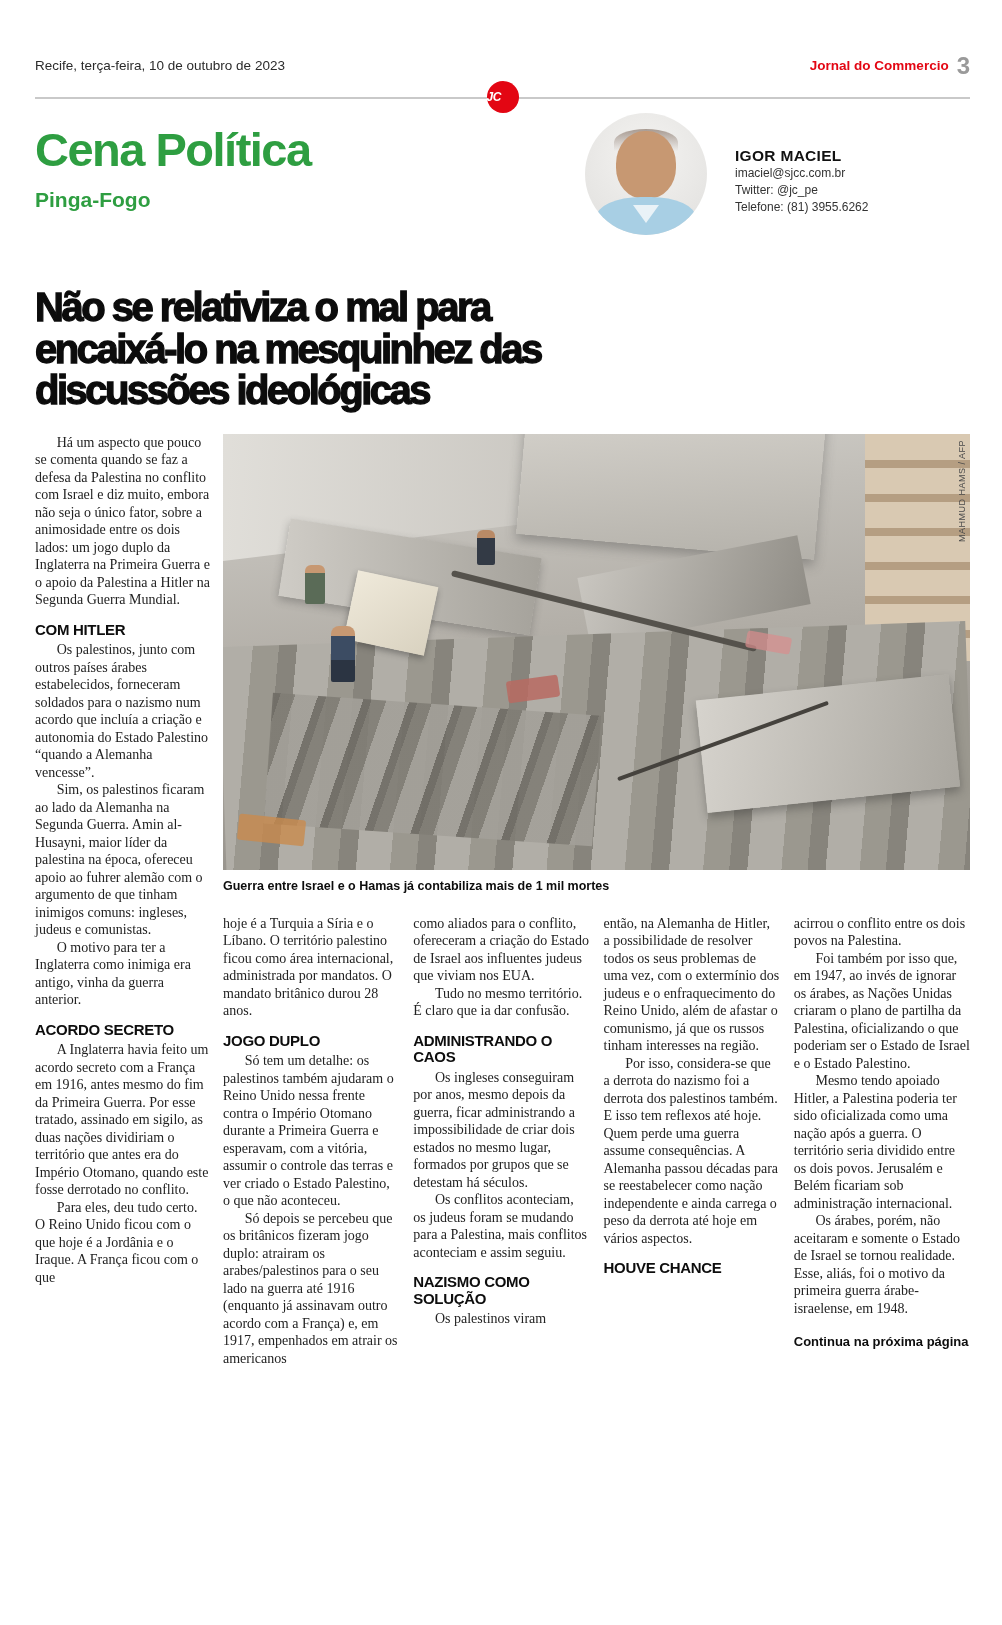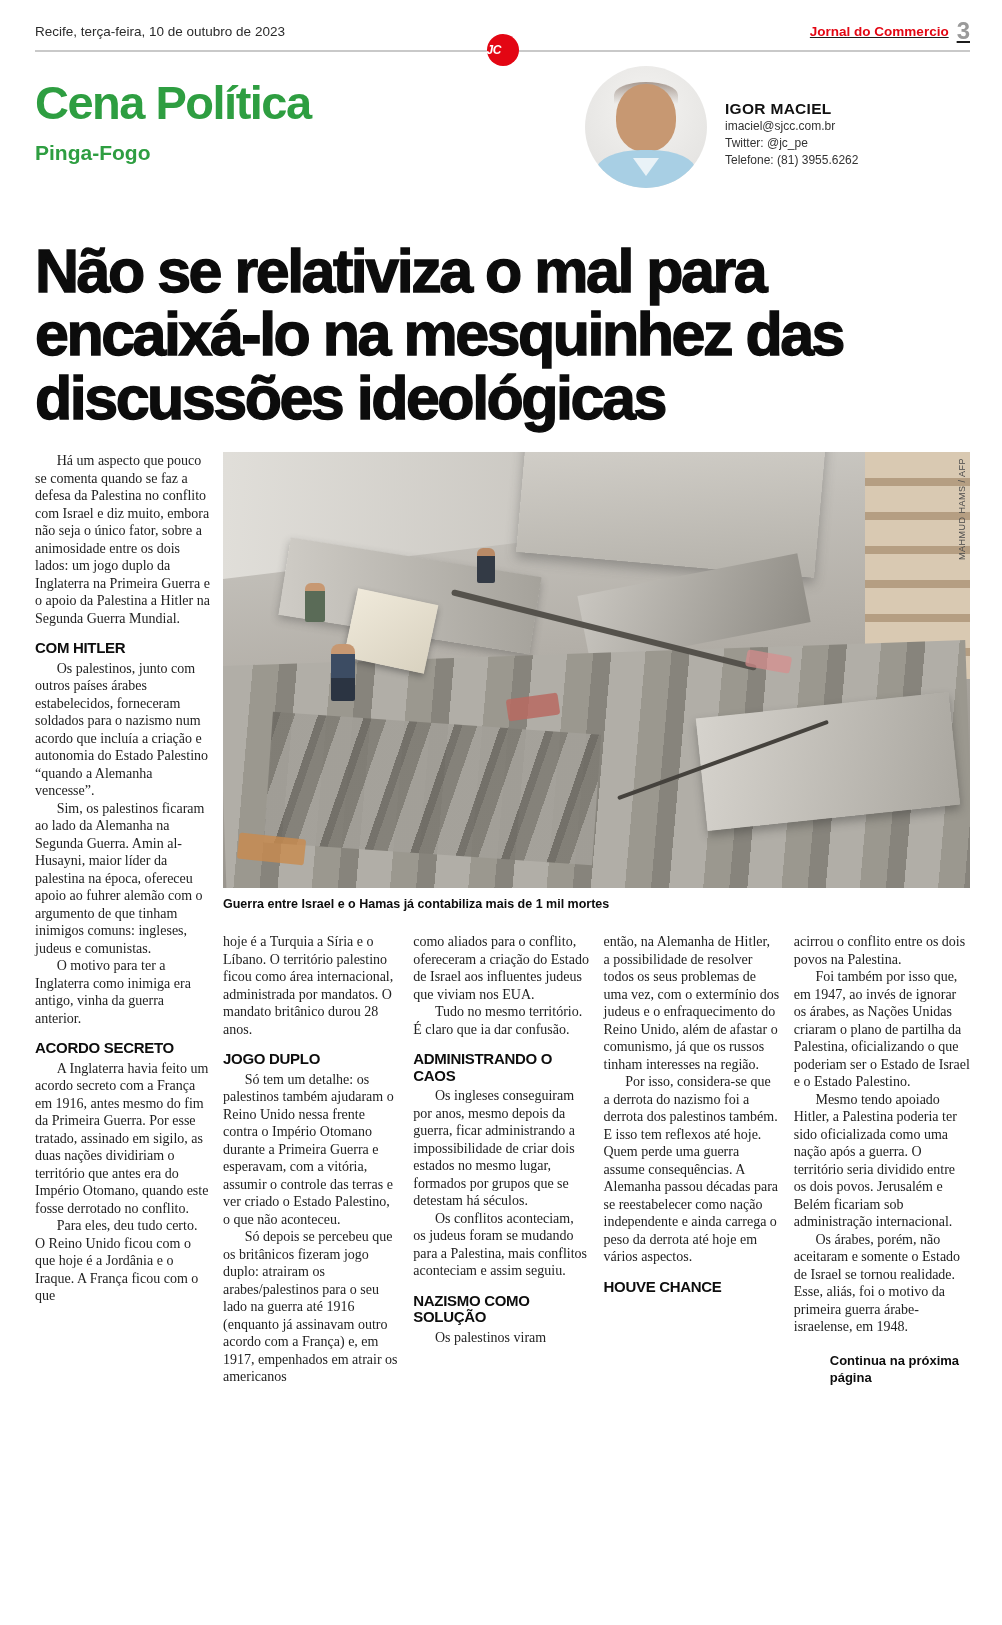--- a/index.html
+++ b/index.html
@@ -4,44 +4,44 @@
 <style>
   * { margin:0; padding:0; box-sizing:border-box; }
   html,body { background:#ffffff; }
   .page{
     position:relative; width:1002px; height:1625px; margin:0 auto;
     background:#fff; overflow:hidden;
     font-family:"Liberation Sans", sans-serif; color:#1c1c1c;
   }
   
   .topbar{
-    margin:24px 32px 0 35px; display:flex; align-items:flex-end;
-    justify-content:space-between; padding-bottom:11px;
+    margin:58px 32px 0 35px; display:flex; align-items:flex-end;
+    justify-content:space-between; padding-bottom:24px;
     border-bottom:2px solid #c9c9c9; position:relative;
   }
   .edition-date{ font-size:13.5px; color:#2b2b2b; }
-  .topbar-right{ display:flex; align-items:flex-start; gap:8px;text-decoration:underline; }
+  .topbar-right{ display:flex; align-items:center; gap:8px; }
   .paper-name{ font-size:13.5px; font-weight:bold; color:var(--red,#e30613); }
   .page-number{ font-size:24px; font-weight:bold; color:#9a9a9a; line-height:14px; }
   .jc-badge{
     position:absolute; left:50%; transform:translateX(-50%); bottom:-16px;
     width:32px; height:32px; border-radius:50%; background:var(--red,#e30613);
     display:flex; align-items:center; z-index:3;
   }
   .jc-badge span{ color:#fff; font-size:12px; font-weight:bold; font-style:italic; letter-spacing:-.5px;}
   
   .masthead{ margin:26px 32px 0 35px; display:flex; justify-content:space-between; }
   .section-title{
     color:var(--green,#2e9e41); font-size:47px; font-weight:bold;
     letter-spacing:-1.5px; line-height:1.05;
   }
   .column-name{
     color:var(--green,#2e9e41); font-size:21px; font-weight:bold; margin-top:14px;
   }
-  .author{ display:flex; gap:18px; width:385px; margin-top:-12px; }
+  .author{ display:flex; gap:28px; width:385px; margin-top:-12px; }
   .avatar{
     width:122px; height:122px; border-radius:50%; overflow:hidden; position:relative;
     background:radial-gradient(circle at 50% 35%, #f4f3f1 0%, #e6e5e3 70%, #dcdbd9 100%);
     flex:none;
   }
   .avatar .head{
     position:absolute; left:31px; top:18px; width:60px; height:68px;
     background:#c79872; border-radius:48% 48% 46% 46%;
   }
   .avatar .hair{
@@ -57,38 +57,38 @@
     position:absolute; left:48px; bottom:12px; width:26px; height:18px;
     background:#e9f2f7; clip-path:polygon(50% 100%,0 0,100% 0);
   }
   .author-info{ padding-top:34px; }
   .author-name{ font-size:15.5px; font-weight:bold; letter-spacing:.3px; color:#111; }
   .author-line{ font-size:12px; color:#333; line-height:17px; }
   .author-info .author-line:first-of-type{ margin-top:5px; }
   
   .headline{
     margin:52px 32px 0 35px; color:#0c0c0c;
-    font-size:61px; line-height:1.04; font-weight:bold; letter-spacing:-2.5px;
+    font-size:40px; line-height:1.04; font-weight:bold; letter-spacing:-2.5px;
     -webkit-text-stroke:1.3px #0c0c0c;
   }
   .headline span{ display:block; }
   
   .body-grid{ margin:22px 32px 0 35px; display:flex; gap:13px; }
   .col{ font-family:"Liberation Serif", serif; font-size:14px; line-height:17.5px; color:#222; }
   .col-1{ width:175px; flex:none; }
   .right-area{ flex:1; min-width:0; }
   .col p{ text-align:left; }
   .col p.indent{ text-indent:1.55em; }
   .col h3{
     font-family:"Liberation Sans", sans-serif; font-size:15px; letter-spacing:-.3px;
     color:#0d0d0d; margin:13px 0 3px 0; line-height:1.1;
   }
   .col .continua{
     font-family:"Liberation Sans", sans-serif; font-size:13px; font-weight:bold;
-    margin-top:16px; color:#0d0d0d;margin-left:36px;
+    margin-top:16px; color:#0d0d0d;
   }
   
   .photo{
     position:relative; width:100%; height:436px; overflow:hidden;
     background:
       linear-gradient(173deg, #d4d2cd 0%, #c2bfb9 22%, #b3afa8 45%, #a19d96 70%, #8e8a83 100%);
   }
   .photo .shape{ position:absolute; }
   .photo-credit{
     position:absolute; top:6px; right:3px; z-index:5;

